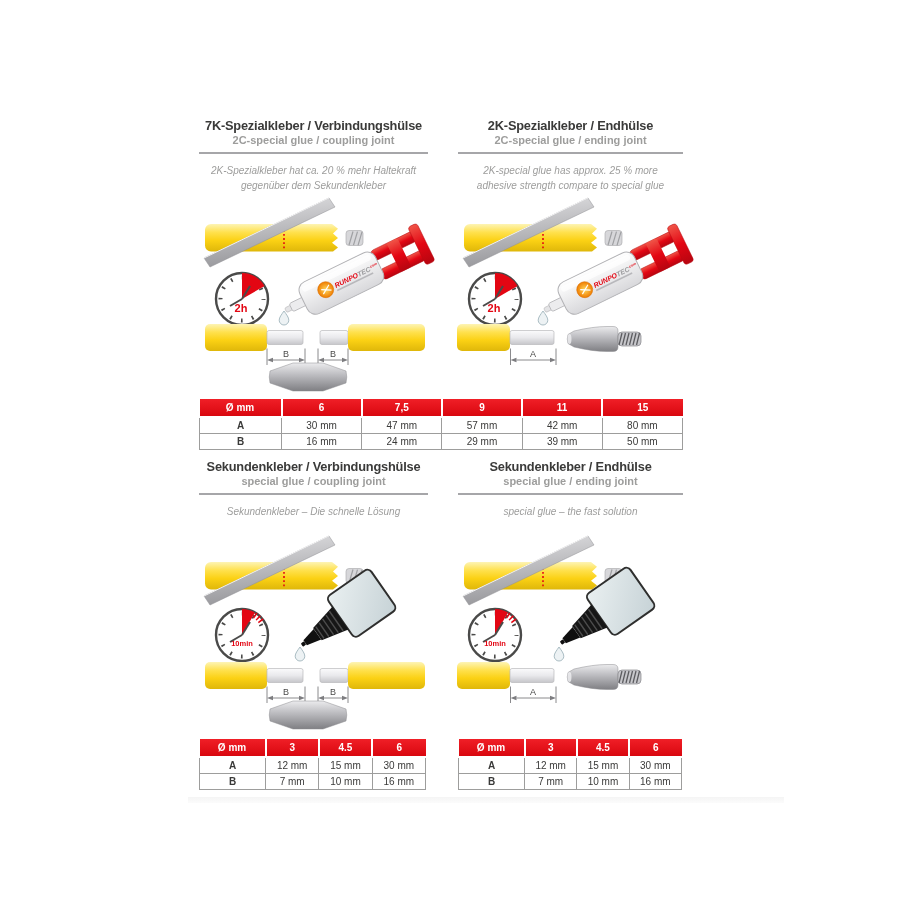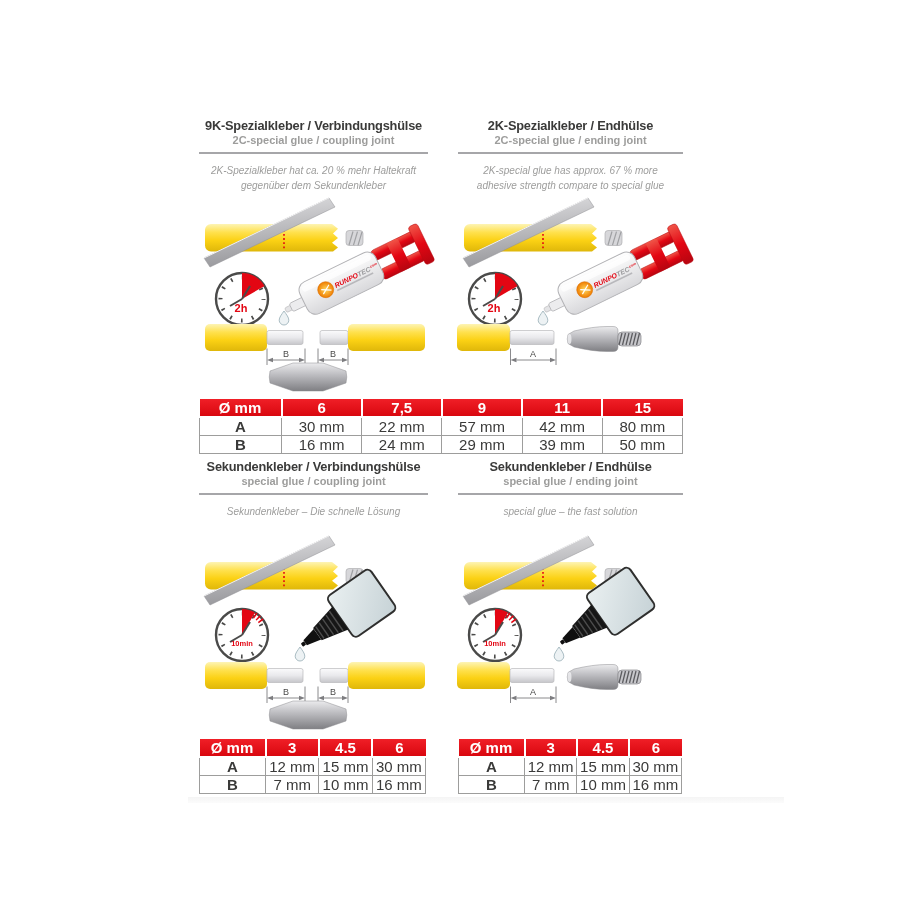--- a/index.html
+++ b/index.html
@@ -10,21 +10,21 @@
   .q-tr{left:458px;top:118px;width:225px;text-align:center;}
   .q-bl{left:199px;top:459px;width:229px;}
   .q-br{left:458px;top:459px;width:225px;}
   .t-de{font-size:12.8px;font-weight:bold;color:#3a3a39;white-space:nowrap;letter-spacing:-0.2px;}
   .t-en{font-size:11px;font-weight:bold;color:#9d9d9c;white-space:nowrap;margin-top:1px;}
   .rule{border:none;border-top:2px solid #a6a6a9;margin:6px 0 9px 0;}
   .sub{font-size:10px;color:#9d9d9c;line-height:15px;white-space:nowrap;font-style:italic;}
   .ill{position:absolute;width:240px;height:200px;}
   .ill-tl{left:196px;top:197px;} .ill-tr{left:455px;top:197px;}
   .ill-bl{left:196px;top:535px;} .ill-br{left:455px;top:535px;}
-  .tbl{position:absolute;border-collapse:collapse;table-layout:fixed;font-size:15px;color:#3a3a39;}
+  .tbl{position:absolute;border-collapse:collapse;table-layout:fixed;font-size:10px;color:#3a3a39;}
   .tbl-top{left:199px;top:399px;width:484px;}
   .tbl-bl{left:199px;top:739px;width:227px;}
   .tbl-br{left:458px;top:739px;width:224px;}
   .tbl thead th{background:linear-gradient(#f01f27,#d9070f);color:#fff;font-weight:bold;
       height:17px;padding:0;border-left:2px solid #fff;border-bottom:2px solid #fff;}
   .tbl thead th:first-child{border-left:none;}
   .tbl tbody th,.tbl tbody td{border:1px solid #9d9d9c;height:15px;padding:0;
       text-align:center;font-weight:normal;background:#fff;}
   .tbl tbody th{font-weight:bold;}
   .c0-top{width:82px;} .c0-sm{width:66px;}
@@ -76,32 +76,32 @@
           <stop offset="1" stop-color="#ef7c00"></stop>
     </radialGradient>
     <linearGradient id="gbottle" x1="0" y1="0" x2="1" y2="1">
       <stop offset="0" stop-color="#eaf0f1"></stop>
           <stop offset="1" stop-color="#c6d2d6"></stop>
     </linearGradient>
   </defs>
 </svg>
 
 <div class="quad q-tl">
-  <div class="t-de">9K-Spezialkleber / Verbindungshülse</div>
+  <div class="t-de">7K-Spezialkleber / Verbindungshülse</div>
   <div class="t-en">2C-special glue / coupling joint</div>
   <hr class="rule">
   <div class="sub">2K-Spezialkleber hat ca. 20 % mehr Haltekraft</div>
   <div class="sub">gegenüber dem Sekundenkleber</div>
 </div>
 
 <div class="quad q-tr">
   <div class="t-de">2K-Spezialkleber / Endhülse</div>
   <div class="t-en">2C-special glue / ending joint</div>
   <hr class="rule">
-  <div class="sub">2K-special glue has approx. 67 % more</div>
+  <div class="sub">2K-special glue has approx. 25 % more</div>
   <div class="sub">adhesive strength compare to special glue</div>
 </div>
 
 <div class="quad q-br">
   <div class="t-de">Sekundenkleber / Endhülse</div>
   <div class="t-en">special glue / ending joint</div>
   <hr class="rule">
   <div class="sub">special glue – the fast solution</div>
 </div>
 
@@ -374,21 +374,21 @@
       <th>7,5</th>
       <th>9</th>
       <th>11</th>
       <th>15</th>
     </tr>
   </thead>
   <tbody>
     <tr>
       <th>A</th>
       <td>30 mm</td>
-      <td>22 mm</td>
+      <td>47 mm</td>
       <td>57 mm</td>
       <td>42 mm</td>
       <td>80 mm</td>
     </tr>
     <tr>
       <th>B</th>
       <td>16 mm</td>
       <td>24 mm</td>
       <td>29 mm</td>
       <td>39 mm</td>

